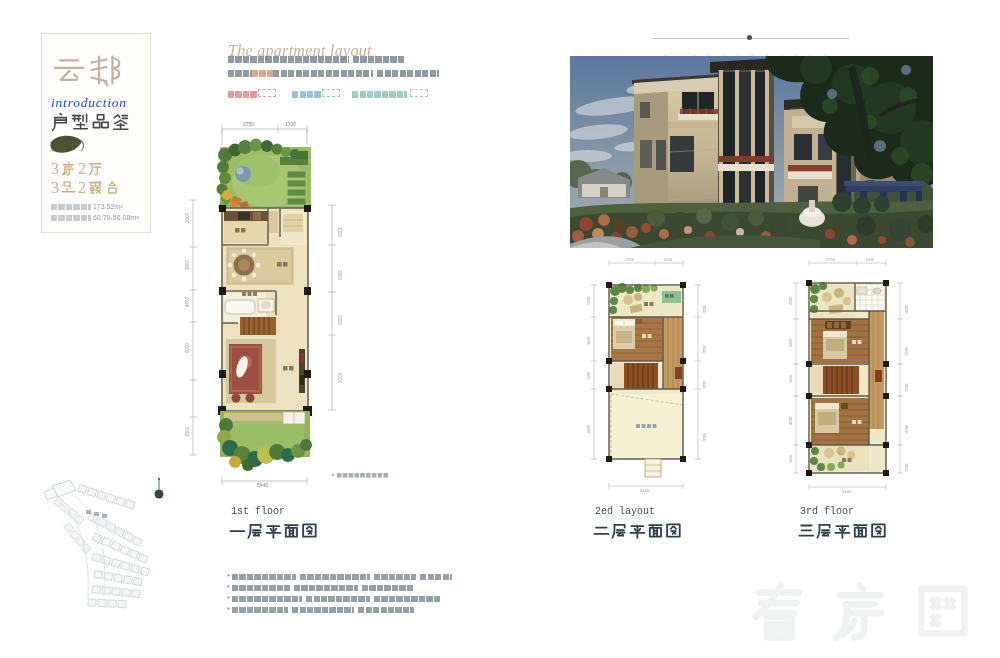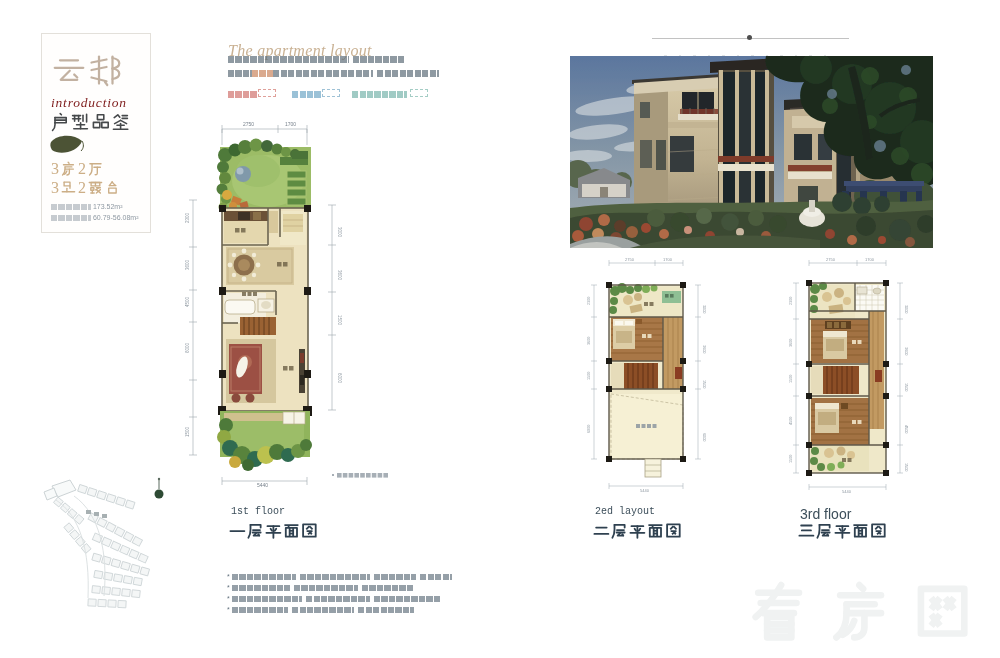--- a/index.html
+++ b/index.html
@@ -163,21 +163,21 @@
 
 <div class="abs" style="left:41px;top:33px;width:108px;height:198px;border:1px solid #e3e0da;background:#fffefd;"></div>
 
 <svg class="abs" style="left:51px;top:52px;" width="72" height="38" viewBox="0 0 72 38">
   <g stroke="#c2b1a1" stroke-width="1.5">
     <use href="#g-yun" transform="scale(1.5)"></use>
     <use href="#g-di" transform="translate(36 0) scale(1.5)"></use>
   </g>
 </svg>
 
-<div class="abs serif" style="left:51px;top:95px;font-size:13.5px;font-style:italic;color:#7f1d1d;letter-spacing:0.8px;">introduction</div>
+<div class="abs serif" style="left:51px;top:95px;font-size:13.5px;font-style:italic;color:#1d4ed8;letter-spacing:0.8px;">introduction</div>
 
 <svg class="abs" style="left:51px;top:112px;" width="80" height="20" viewBox="0 0 80 20">
   <g stroke="#46494b" stroke-width="2">
     <use href="#g-hu" transform="scale(0.8)"></use>
     <use href="#g-xing" transform="translate(20 0) scale(0.8)"></use>
     <use href="#g-pin" transform="translate(40 0) scale(0.8)"></use>
     <use href="#g-jian" transform="translate(60 0) scale(0.8)"></use>
   </g>
 </svg>
 
@@ -1172,21 +1172,21 @@
   </g>
 
   <g stroke="#9aa4ac" stroke-width="0.5" fill="none">
     <line x1="24" y1="232" x2="101" y2="232"></line>
     <line x1="24" y1="229" x2="24" y2="235"></line>
       <line x1="101" y1="229" x2="101" y2="235"></line>
   </g>
   <text x="57" y="238" font-size="4" fill="#8d97a0">5440</text>
 </svg>
 
-<div class="abs" style="left:800px;top:506px;font-size:14px;color:#3c4e5a;font-family:Liberation Sans, sans-serif;letter-spacing:0px;">3rd floor</div>
+<div class="abs" style="left:800px;top:506px;font-size:10px;color:#3c4e5a;font-family:Liberation Mono, monospace;letter-spacing:0px;">3rd floor</div>
 
 <svg class="abs" style="left:798px;top:522px;" width="88" height="18" viewBox="0 0 88 18">
   <g stroke="#2f4150" stroke-width="2.6">
     <use href="#g-san" transform="scale(0.7)"></use>
     <use href="#g-ceng" transform="translate(18 0) scale(0.7)"></use>
     <use href="#g-ping" transform="translate(36 0) scale(0.7)"></use>
     <use href="#g-mian" transform="translate(54 0) scale(0.7)"></use>
     <use href="#g-tu" transform="translate(72 0) scale(0.7)"></use>
   </g>
 </svg>

